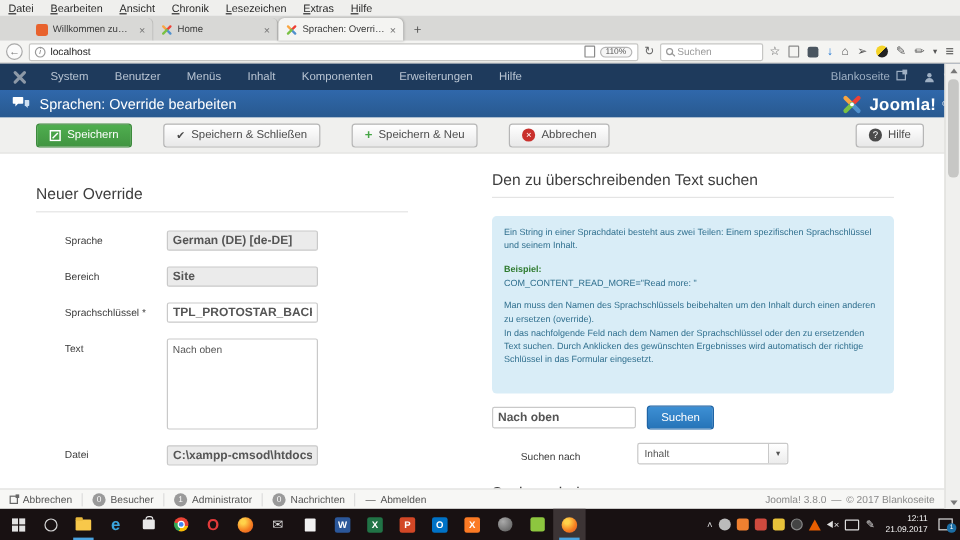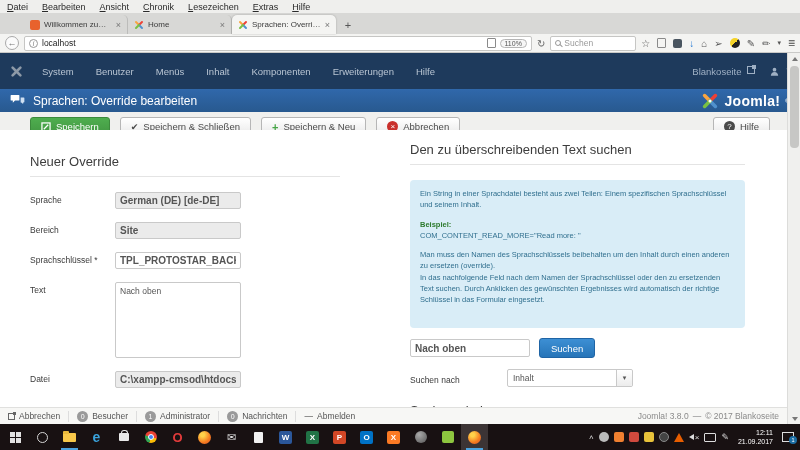--- a/index.html
+++ b/index.html
@@ -48,59 +48,59 @@
   .mag::after { content:''; position:absolute; width:4px; height:1px; background:#999;
     transform:rotate(45deg); right:-3px; bottom:-1px; }
   .tb-icons { display:flex; align-items:center; gap:7px; font-size:10px; color:#555; }
   .tb-icons .dl { color:#1f76d3; font-weight:bold; }
   .colorwheel { width:10px; height:10px; border-radius:50%;
     background:linear-gradient(135deg,#f5d328 50%,#222 50%); }
   .caret { font-size:7px; color:#555; }
   .hamb { font-size:12px; color:#444; }
 
   
-  .admin-nav { height:36px; background:#1e3a5c; display:flex; align-items:center; padding:0 10px; }
+  .admin-nav { height:22px; background:#1e3a5c; display:flex; align-items:center; padding:0 10px; }
   .admin-nav .item { font-size:9.5px; color:#b9c5d3; padding:0 11px; }
   .admin-nav .right { margin-left:auto; display:flex; align-items:flex-start; gap:6px;
     color:#9fb0c4; font-size:9.5px; }
   .extlink { width:8px; height:8px; border:1px solid #9fb0c4; position:relative; display:inline-block; }
   .extlink::after { content:''; position:absolute; right:-2px; top:-2px; width:4px; height:4px;
     background:#9fb0c4; }
   .jmark { flex:none; }
 
   .page-header { height:23px; background:linear-gradient(#3068ab,#28598f);
     display:flex; align-items:center; padding:0 10px; gap:8px; }
   .page-title { color:#fff; font-size:12px; }
   .brand { margin-left:auto; display:flex; align-items:center; gap:5px; color:#fff;
     font-size:14px; font-weight:bold; letter-spacing:.3px; }
   .brand sup { font-size:6px; }
 
   .toolbar { height:30px; background:#f0f0ee; border-bottom:1px solid #e3e3e1;
-    display:flex; align-items:center; padding:0 30px 0 30px; gap:10px; }
+    display:flex; align-items:center; padding:0 30px 0 30px; gap:26px; }
   .btn { height:20px; display:inline-flex; align-items:center; gap:5px; padding:0 10px;
     font-size:9.5px; border-radius:3px; border:1px solid #b6b6b6;
     background:linear-gradient(#ffffff,#e8e8e8); color:#4a4a4a; }
   .btn-success { background:linear-gradient(#4fae4f,#419541); border-color:#3c8a3c; color:#fff; }
   .ic-savepen { flex:none; }
   .ic-check { color:#4a4a4a; font-size:9px; }
   .ic-plus { color:#46a546; font-size:11px; font-weight:bold; }
   .ic-ball { width:11px; height:11px; border-radius:50%; color:#fff; font-size:8px;
     line-height:11px; text-align:center; flex:none; }
   .ic-cancel { background:#c9302c; }
   .ic-q { background:#4a4a4a; }
   .btn-help { margin-left:auto; }
 
   .content { position:absolute; left:0; right:13px; top:130px; bottom:43px; background:#fff; }
   .col-left  { position:absolute; left:30px;  top:24px; width:310px; }
   .col-right { position:absolute; left:410px; top:12px; width:335px; }
   h2.section { font-size:13px; font-weight:normal; color:#3d3d3d; padding-bottom:7px;
     border-bottom:1px solid #e4e4e4; margin-bottom:15px; }
 
   .frow { display:flex; margin-bottom:13px; }
-  .flabel { width:85px; flex:none; font-size:8.5px; color:#3a3a3a; padding-top:3px; }
+  .flabel { width:85px; flex:none; font-size:8.5px; color:#3a3a3a; padding-top:3px;margin-left:24px; }
   .tinput { width:126px; height:17px; border:1px solid #c9c9c9; border-radius:2px;
     font-size:10px; padding:0 4px; color:#555; font-family:inherit; background:#fff;font-weight:bold; }
   .tinput.readonly { background:#ebebeb; }
   .tarea { width:126px; height:76px; border:1px solid #c9c9c9; border-radius:2px;
     font-size:8.5px; padding:3px 4px; color:#555; font-family:inherit; resize:none; }
 
   .info-box { background:#d9edf7; border-radius:4px; padding:8px 10px; font-size:7.5px;
     line-height:1.5; color:#31708f; margin-bottom:10px; height:148px; overflow:hidden; }
   .info-box .gap { height:8px; }
   .example-label { color:#2d7a2d; font-weight:bold; }

